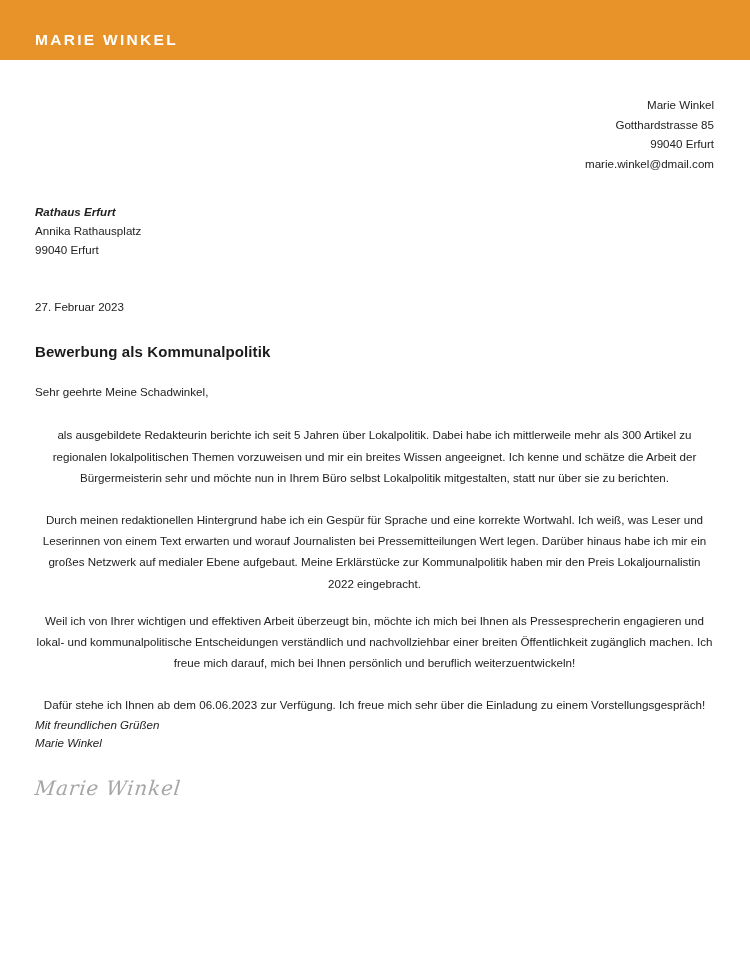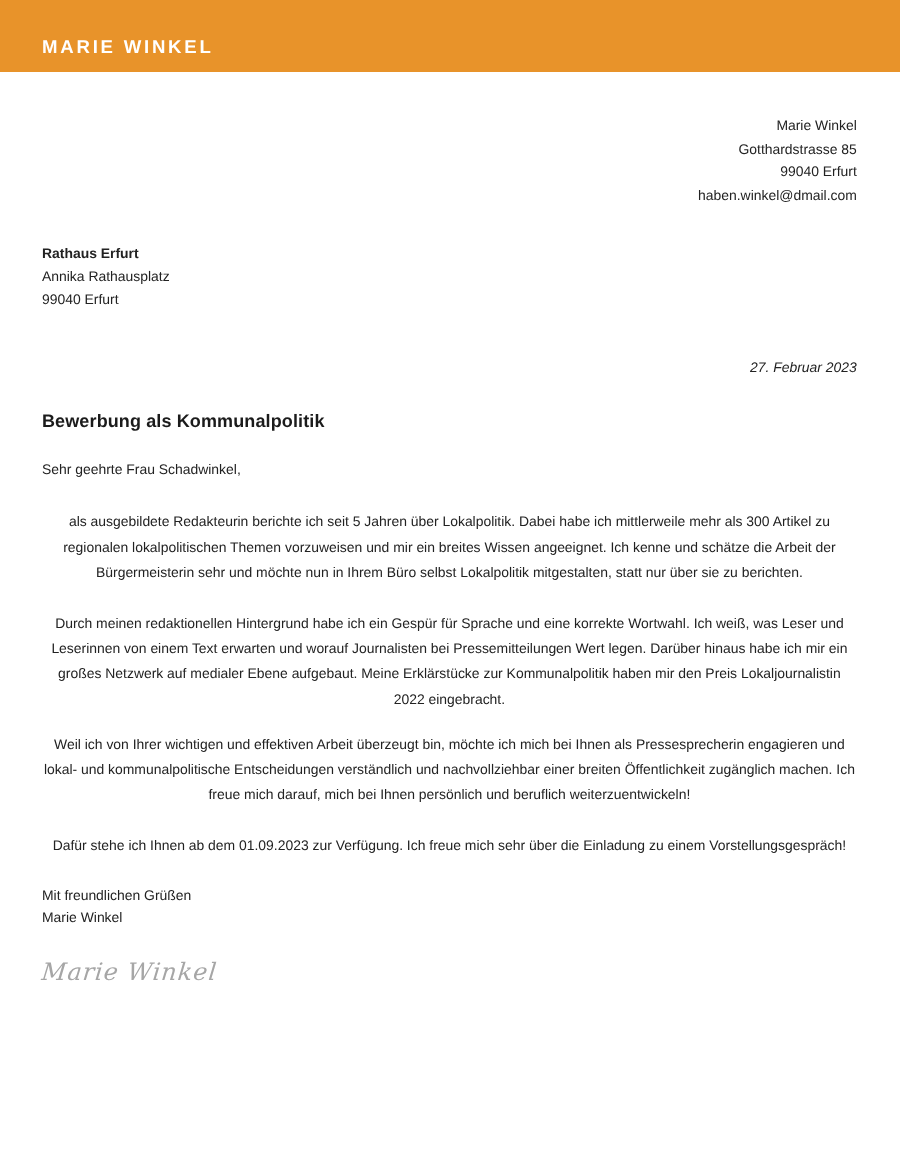--- a/index.html
+++ b/index.html
@@ -69,30 +69,29 @@
   
   .recipient-block {
     margin-top: 30px;
     text-align: left;
     font-size: 11.6px;
     line-height: 18.8px;
     color: #222222;
   }
   .recipient-block .org {
     font-weight: bold;
+    font-style: italic;
   }
 
   
   .date-line {
     margin-top: 40px;
-    text-align: right;
     font-size: 11.6px;
     line-height: 16px;
     color: #222222;
-    font-style: italic;
   }
 
   
   .subject {
     margin-top: 27px;
     font-size: 15px;
     font-weight: bold;
     color: #1b1b1b;
     line-height: 20px;
     letter-spacing: 0.1px;
@@ -119,24 +118,24 @@
   }
   .body-paragraphs p:last-child {
     margin-bottom: 0;
   }
   .body-paragraphs p.tight {
     margin-bottom: 16px;
   }
 
   
   .closing {
-    margin-top: 22px;
     font-size: 11.6px;
     line-height: 18.6px;
     color: #222222;
+    font-style: italic;
   }
 
   
   .signature {
     margin-top: 20px;
     font-family: "DejaVu Serif", serif;
     font-style: italic;
     font-size: 20px;
     color: #9a9a9a;
     line-height: 30px;
@@ -155,40 +154,40 @@
   <div class="header-band">
     <div class="header-name">MARIE WINKEL</div>
   </div>
 
   <div class="content">
 
     <div class="sender-block">
       <div>Marie Winkel</div>
       <div>Gotthardstrasse 85</div>
       <div>99040 Erfurt</div>
-      <div>haben.winkel@dmail.com</div>
+      <div>marie.winkel@dmail.com</div>
     </div>
 
     <div class="recipient-block">
       <div class="org">Rathaus Erfurt</div>
       <div>Annika Rathausplatz</div>
       <div>99040 Erfurt</div>
     </div>
 
     <div class="date-line">27. Februar 2023</div>
 
     <div class="subject">Bewerbung als Kommunalpolitik</div>
 
-    <div class="salutation">Sehr geehrte Frau Schadwinkel,</div>
+    <div class="salutation">Sehr geehrte Meine Schadwinkel,</div>
 
     <div class="body-paragraphs">
       <p>als ausgebildete Redakteurin berichte ich seit 5 Jahren über Lokalpolitik. Dabei habe ich mittlerweile mehr als 300 Artikel zu regionalen lokalpolitischen Themen vorzuweisen und mir ein breites Wissen angeeignet. Ich kenne und schätze die Arbeit der Bürgermeisterin sehr und möchte nun in Ihrem Büro selbst Lokalpolitik mitgestalten, statt nur über sie zu berichten.</p>
       <p class="tight">Durch meinen redaktionellen Hintergrund habe ich ein Gespür für Sprache und eine korrekte Wortwahl. Ich weiß, was Leser und Leserinnen von einem Text erwarten und worauf Journalisten bei Pressemitteilungen Wert legen. Darüber hinaus habe ich mir ein großes Netzwerk auf medialer Ebene aufgebaut. Meine Erklärstücke zur Kommunalpolitik haben mir den Preis Lokaljournalistin 2022 eingebracht.</p>
       <p>Weil ich von Ihrer wichtigen und effektiven Arbeit überzeugt bin, möchte ich mich bei Ihnen als Pressesprecherin engagieren und lokal- und kommunalpolitische Entscheidungen verständlich und nachvollziehbar einer breiten Öffentlichkeit zugänglich machen. Ich freue mich darauf, mich bei Ihnen persönlich und beruflich weiterzuentwickeln!</p>
-      <p>Dafür stehe ich Ihnen ab dem 01.09.2023 zur Verfügung. Ich freue mich sehr über die Einladung zu einem Vorstellungsgespräch!</p>
+      <p>Dafür stehe ich Ihnen ab dem 06.06.2023 zur Verfügung. Ich freue mich sehr über die Einladung zu einem Vorstellungsgespräch!</p>
     </div>
 
     <div class="closing">
       <div>Mit freundlichen Grüßen</div>
       <div>Marie Winkel</div>
     </div>
 
     <div class="signature">Marie Winkel</div>
 
   </div>

